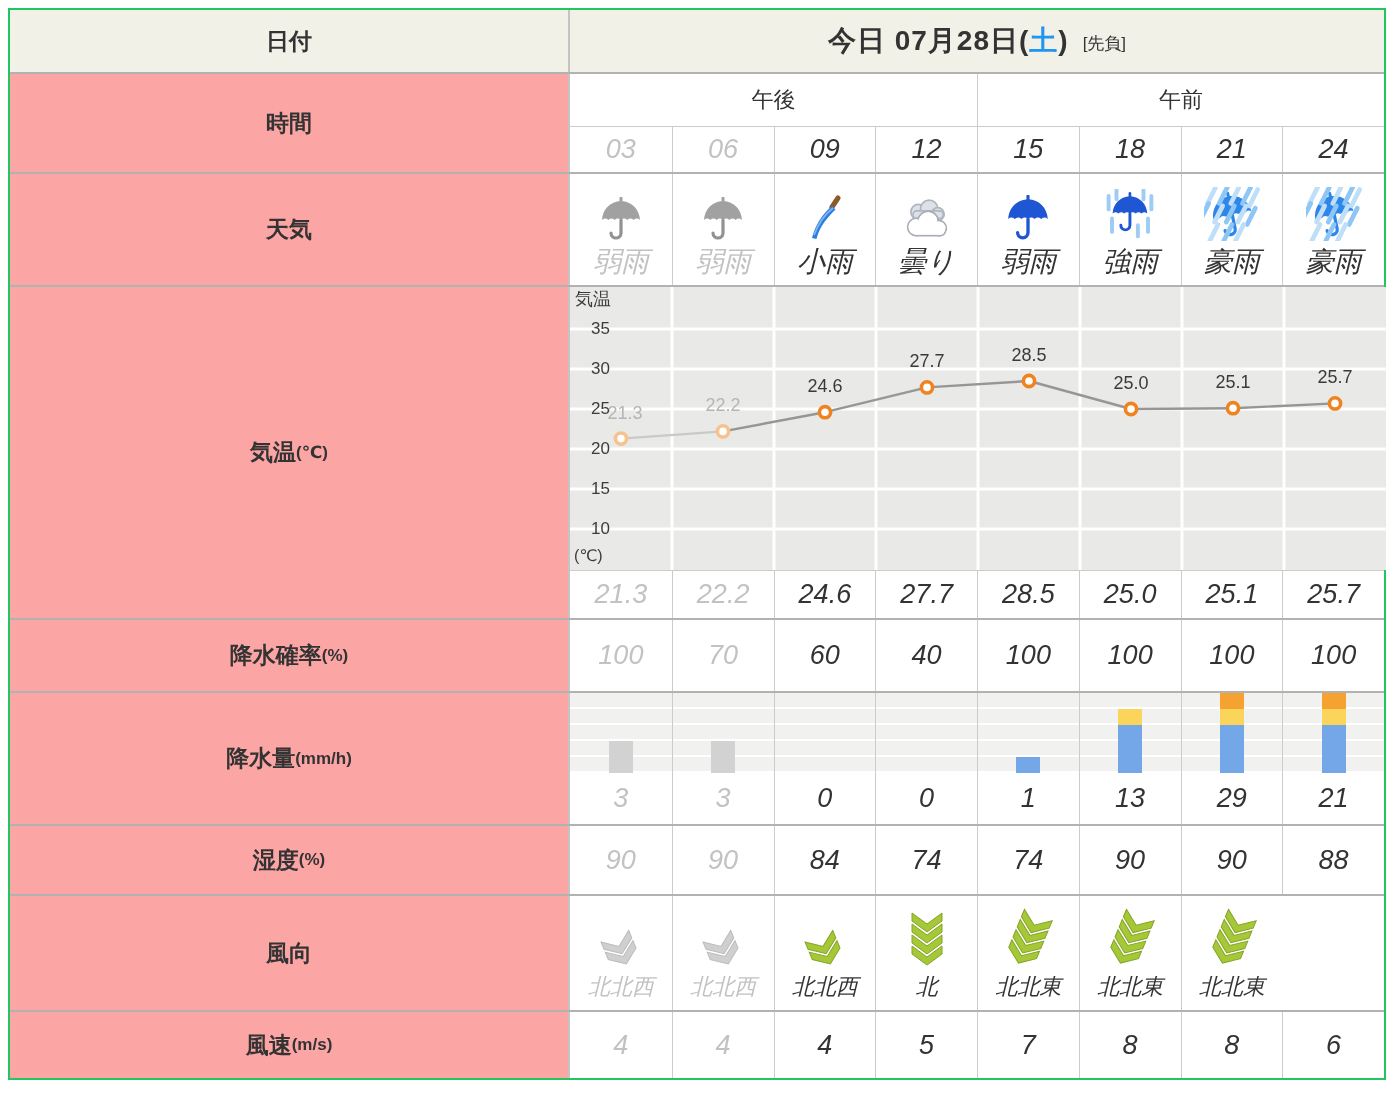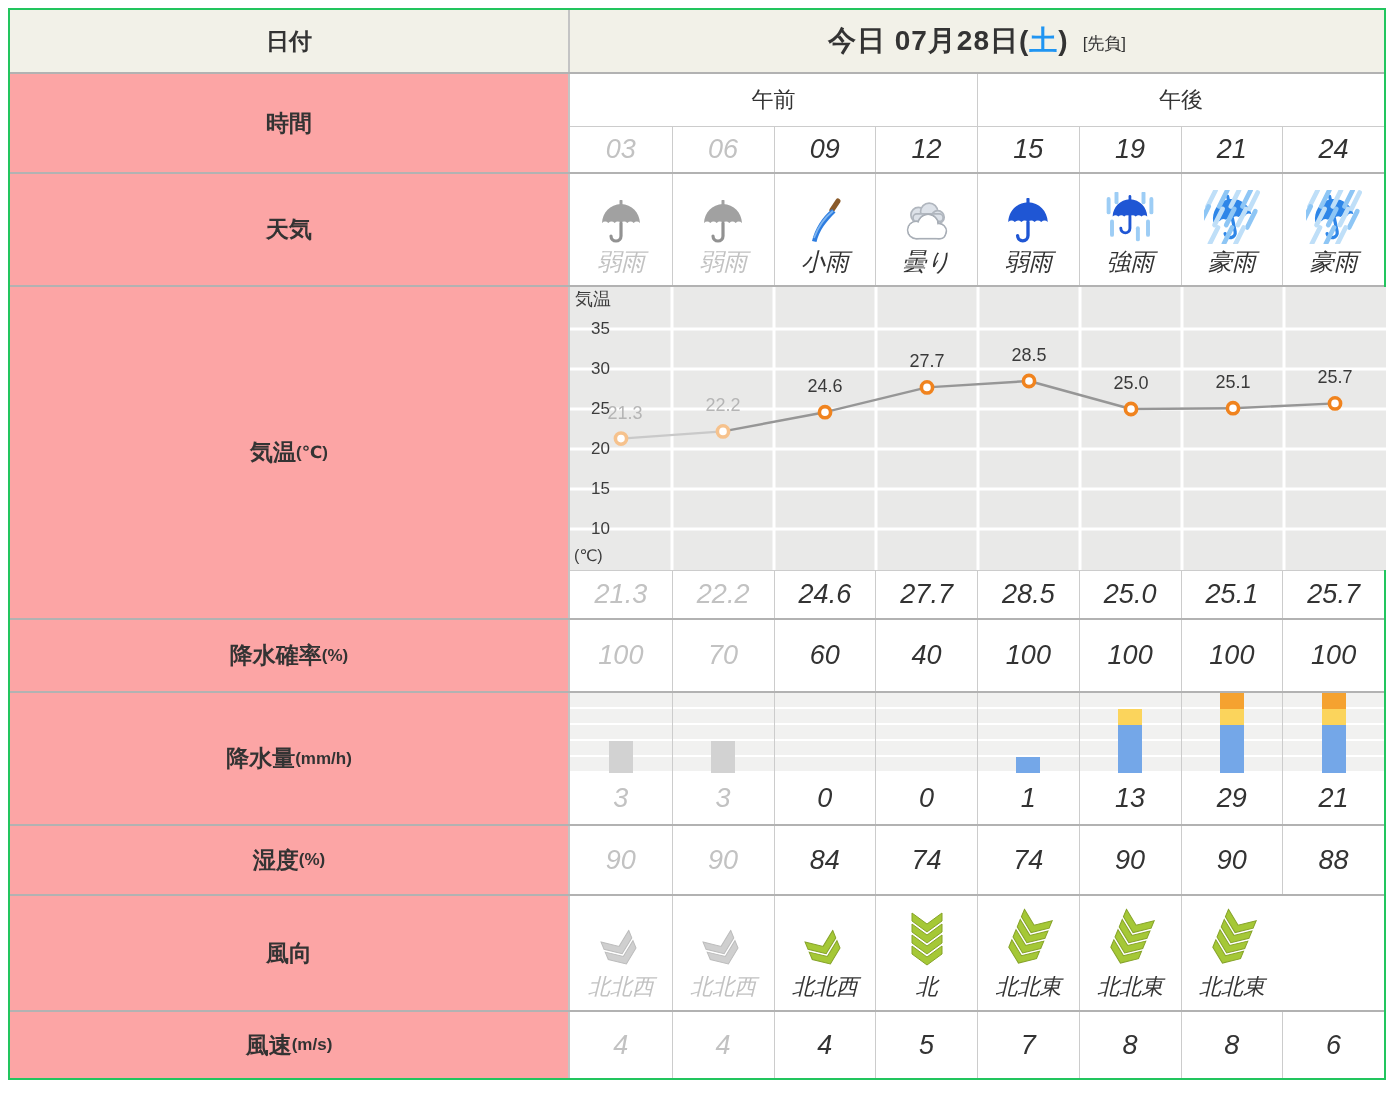--- a/index.html
+++ b/index.html
@@ -27,21 +27,21 @@
   .num { font-size:27px; }
   .past { color:#c2c2c2 !important; }
   
   .periods { display:grid; grid-template-columns:1fr 1fr; height:52px; }
   .period { display:flex; align-items:center; justify-content:center; font-size:22px; border-left:1px solid #ccc; }
   .period:first-child { border-left:none; }
   .hours-grid { height:46px; border-top:1px solid #ccc; }
   
   .weather-grid { height:111px; }
   .wx-icon { height:62px; display:flex; align-items:flex-end; justify-content:center; }
-  .wx-label { font-size:24px; margin-top:2px; }
+  .wx-label { font-size:28px; margin-top:2px; }
   
   .temp-chart-wrap { position:relative; }
   .temp-values { height:48px; border-top:1px solid #ccc; }
   
   .pop-grid { height:71px; }
   .bars-grid { height:80px; border-bottom:1px solid #ccc; }
   .bar-cell { position:relative; justify-content:flex-end;
     background:repeating-linear-gradient(to bottom,#f1f1f0 0px,#f1f1f0 14px,#ffffff 14px,#ffffff 16px); }
   .bar-stack { display:flex; flex-direction:column; width:24px; }
   .bar-seg { width:24px; height:16px; }
@@ -64,30 +64,30 @@
     <div class="date-cell">
       <span class="date-main"><span>今日 07月28日(</span><span class="weekday" id="weekday" style="color: rgb(32, 149, 242);">土</span><span>)</span></span>
       <span class="rokuyo">[先負]</span>
     </div>
   </div>
 
   <div class="row">
     <div class="label-cell">時間</div>
     <div class="data-area">
       <div class="periods" id="periods">
+          <div class="period">午後</div>
           <div class="period">午前</div>
-          <div class="period">午後</div>
         </div>
       <div class="dgrid hours-grid" id="hours">
           <div class="dcol num past">03</div>
           <div class="dcol num past">06</div>
           <div class="dcol num">09</div>
           <div class="dcol num">12</div>
           <div class="dcol num">15</div>
-          <div class="dcol num">19</div>
+          <div class="dcol num">18</div>
           <div class="dcol num">21</div>
           <div class="dcol num">24</div>
         </div>
     </div>
   </div>
 
   <div class="row">
     <div class="label-cell">天気</div>
     <div class="data-area dgrid weather-grid" id="weather">
         <div class="dcol  past">

